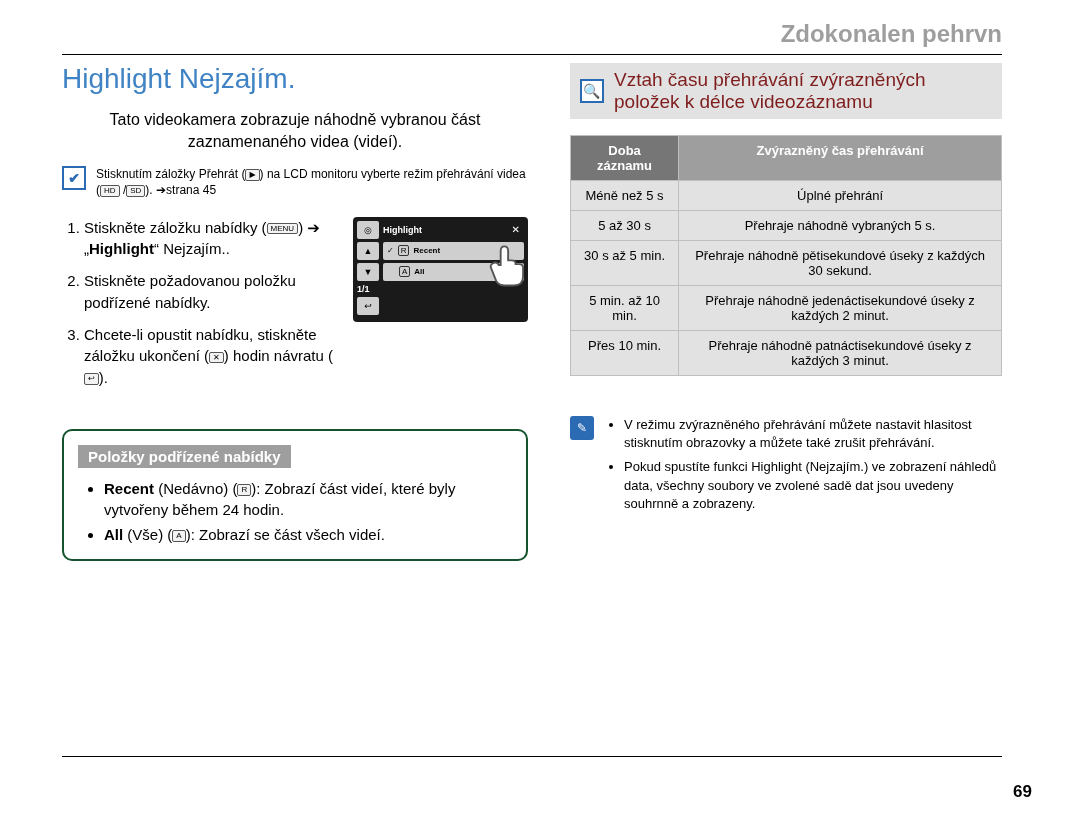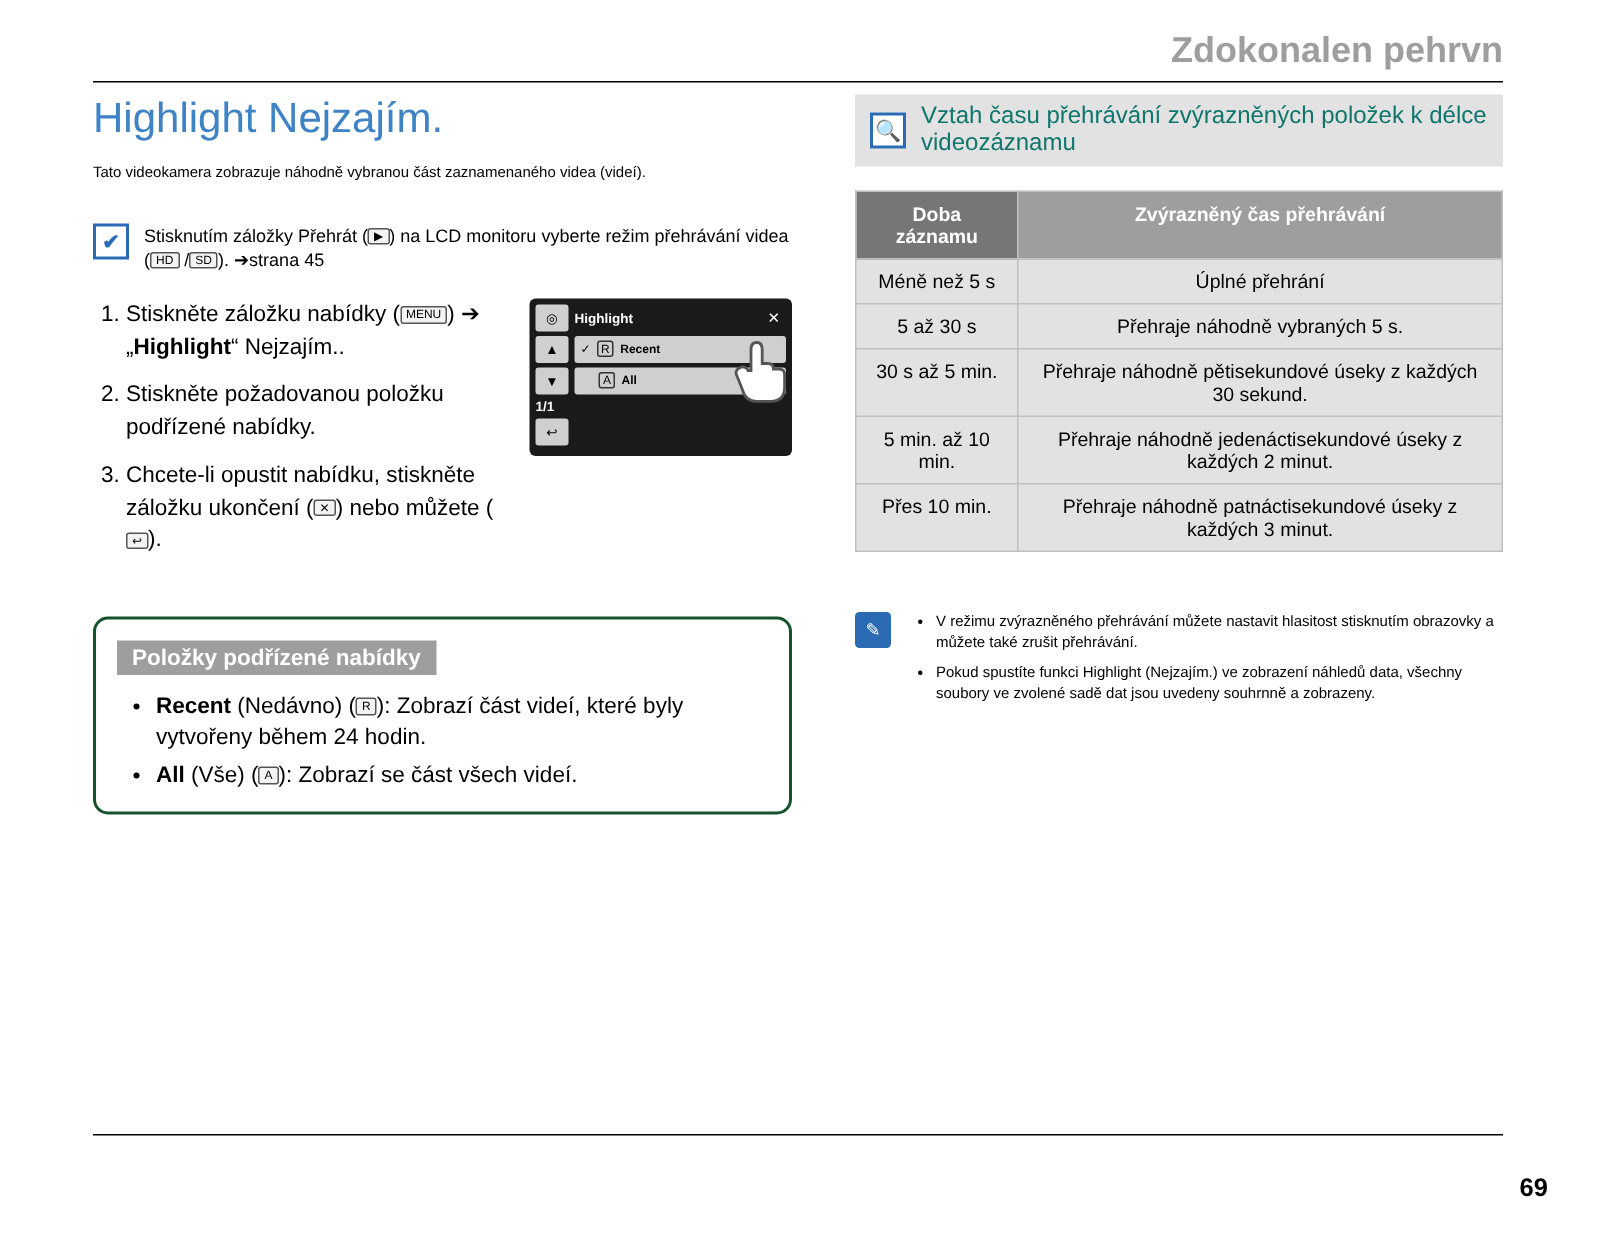--- a/index.html
+++ b/index.html
@@ -29,21 +29,21 @@
     }
     .left-col { width: 466px; }
     .right-col { flex: 1; }
 
     .section-title {
       color: #3f83c4;
       font-size: 28px;
       font-weight: normal;
       margin-bottom: 14px;
     }
-    .intro { font-size: 10px; line-height: 1.35; margin-bottom: 26px; }
+    .intro { font-size: 16px; line-height: 1.35; margin-bottom: 14px; text-align: center; }
 
     .icon-note-row { display: flex; gap: 10px; margin-bottom: 18px; align-items: flex-start; }
     .sq-icon {
       width: 24px; height: 24px; border: 2px solid #2b6bb4; color:#2b6bb4;
       display: inline-flex; align-items: center; justify-content: center;
       font-weight: bold; font-size: 14px; flex: none;
     }
     .small-text { font-size: 12px; line-height: 1.35; }
 
     .steps-wrap { display: flex; gap: 14px; align-items: flex-start; }
@@ -81,34 +81,34 @@
       padding: 3px 10px; font-size: 15px; margin-bottom: 10px;
     }
     .sub-list { font-size: 15px; line-height:1.4; list-style: disc; padding-left: 26px; }
     .sub-list li { margin-bottom: 4px; }
 
     .relation-bar {
       background:#e2e2e2; display:flex; align-items:center; gap:10px;
       padding:6px 10px; margin-bottom: 16px;
     }
     .relation-bar .sq-icon { background:#fff; }
-    .relation-text { color:#0f766e; font-size:16px; }
+    .relation-text { color:#7f1d1d; font-size:19px; }
 
     .tbl { width:100%; border-collapse: collapse; background:#e2e2e2; font-size:13px; }
     .tbl th, .tbl td { border:1px solid #bfbfbf; padding:7px 10px; text-align:center; vertical-align: top; }
     .tbl th.dark { background:#767676; color:#fff; font-weight:bold; }
     .tbl th.mid { background:#9e9e9e; color:#fff; font-weight:bold; }
 
     .note-block { display:flex; gap:10px; margin-top:40px; align-items:flex-start; }
     .note-icon {
       width:24px; height:24px; background:#2b6bb4; color:#fff; flex:none;
       display:flex; align-items:center; justify-content:center; font-size:12px;
       border-radius:3px;
     }
-    .note-list { font-size:10px; line-height:1.4; list-style: disc; padding-left: 20px; }
+    .note-list { font-size:13px; line-height:1.4; list-style: disc; padding-left: 20px; }
     .note-list li { margin-bottom: 6px; }
 
     .page-num { position:absolute; right:48px; bottom:25px; font-size:17px; font-weight:bold; }
     .bottom-rule { position:absolute; left:62px; right:78px; bottom:70px; border-top:1px solid #000; }
   </style>
 </head>
 <body>
 
 <div class="page-container">
   <div class="page-title-bar">Zdokonalen pehrvn</div>
@@ -126,21 +126,21 @@
         </p>
       </div>
 
       <div class="steps-wrap">
         <ol class="steps">
           <li>
             <span>Stiskněte záložku nabídky (</span><span class="inline-icon">MENU</span><span>) ➔ „</span><b>Highlight</b><span>“ Nejzajím..</span>
           </li>
           <li>Stiskněte požadovanou položku podřízené nabídky.</li>
           <li>
-            <span>Chcete-li opustit nabídku, stiskněte záložku ukončení (</span><span class="inline-icon">✕</span><span>) nebo můžete (</span><span class="inline-icon">↩</span><span>).</span>
+            <span>Chcete-li opustit nabídku, stiskněte záložku ukončení (</span><span class="inline-icon">✕</span><span>) hodin návratu (</span><span class="inline-icon">↩</span><span>).</span>
           </li>
         </ol>
 
         <div class="lcd-mock">
           <div class="lcd-bar">
             <div class="lcd-btn">◎</div>
             <span class="lcd-label">Highlight</span>
             <span style="flex:1"></span>
             <span class="lcd-close">✕</span>
           </div>

